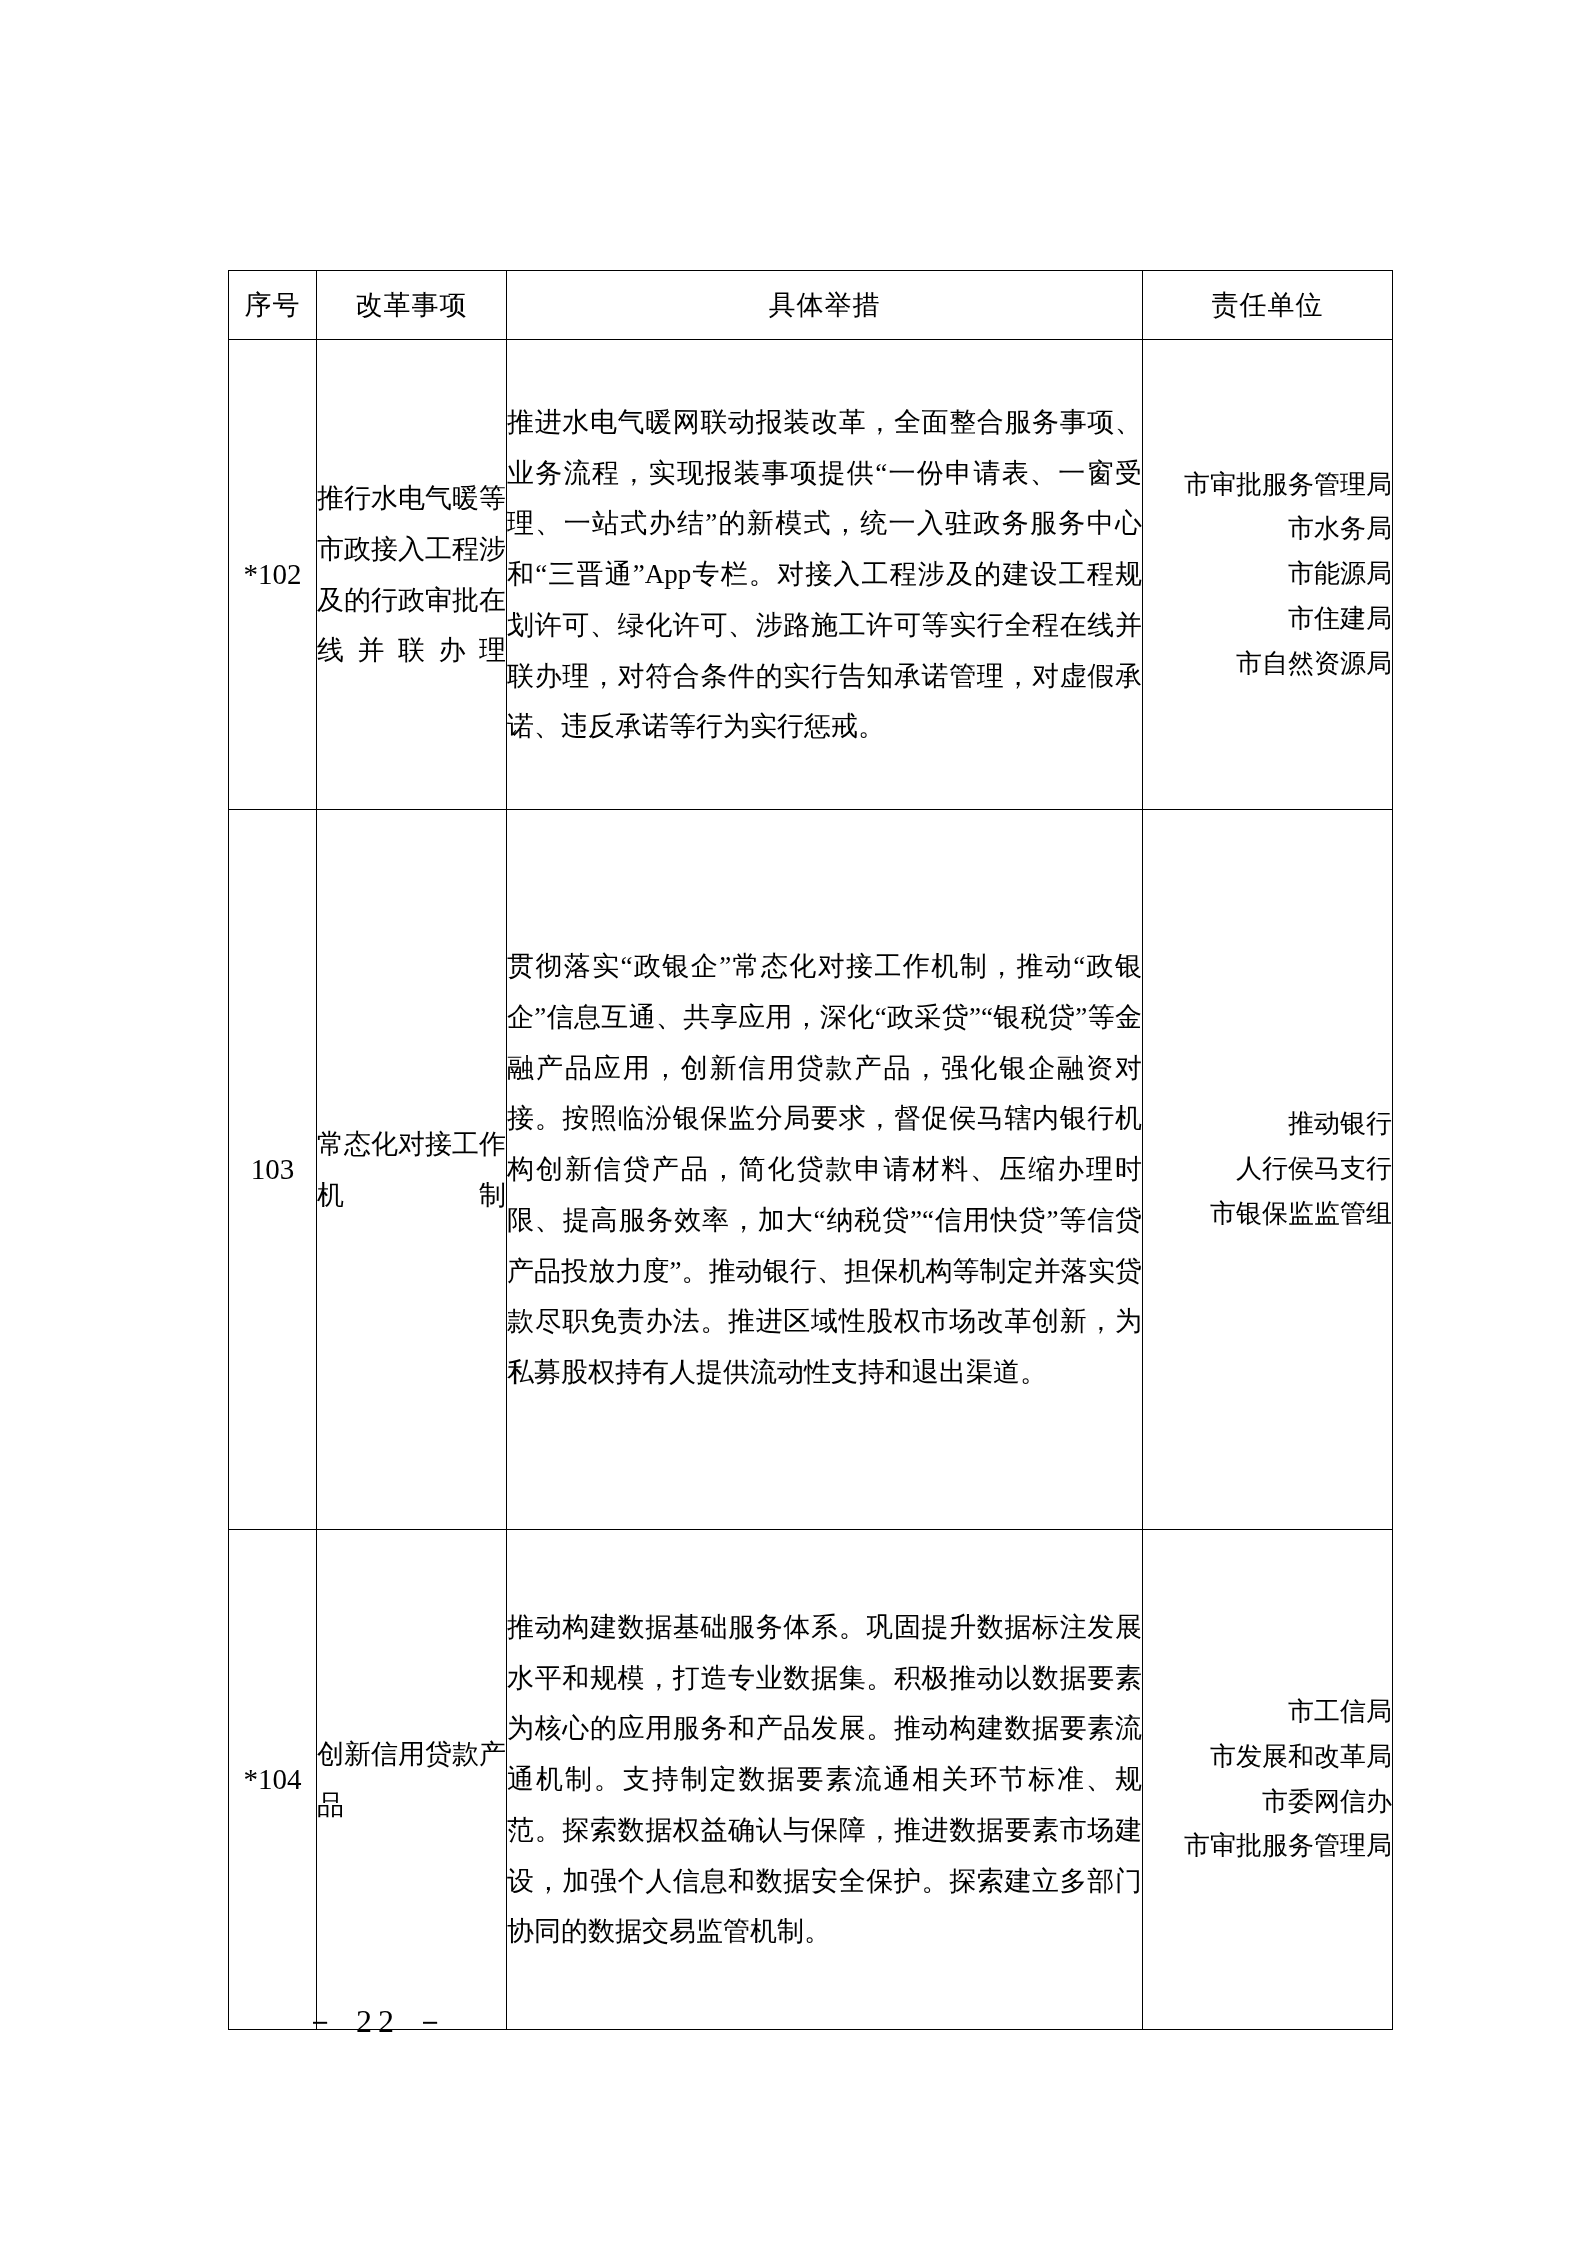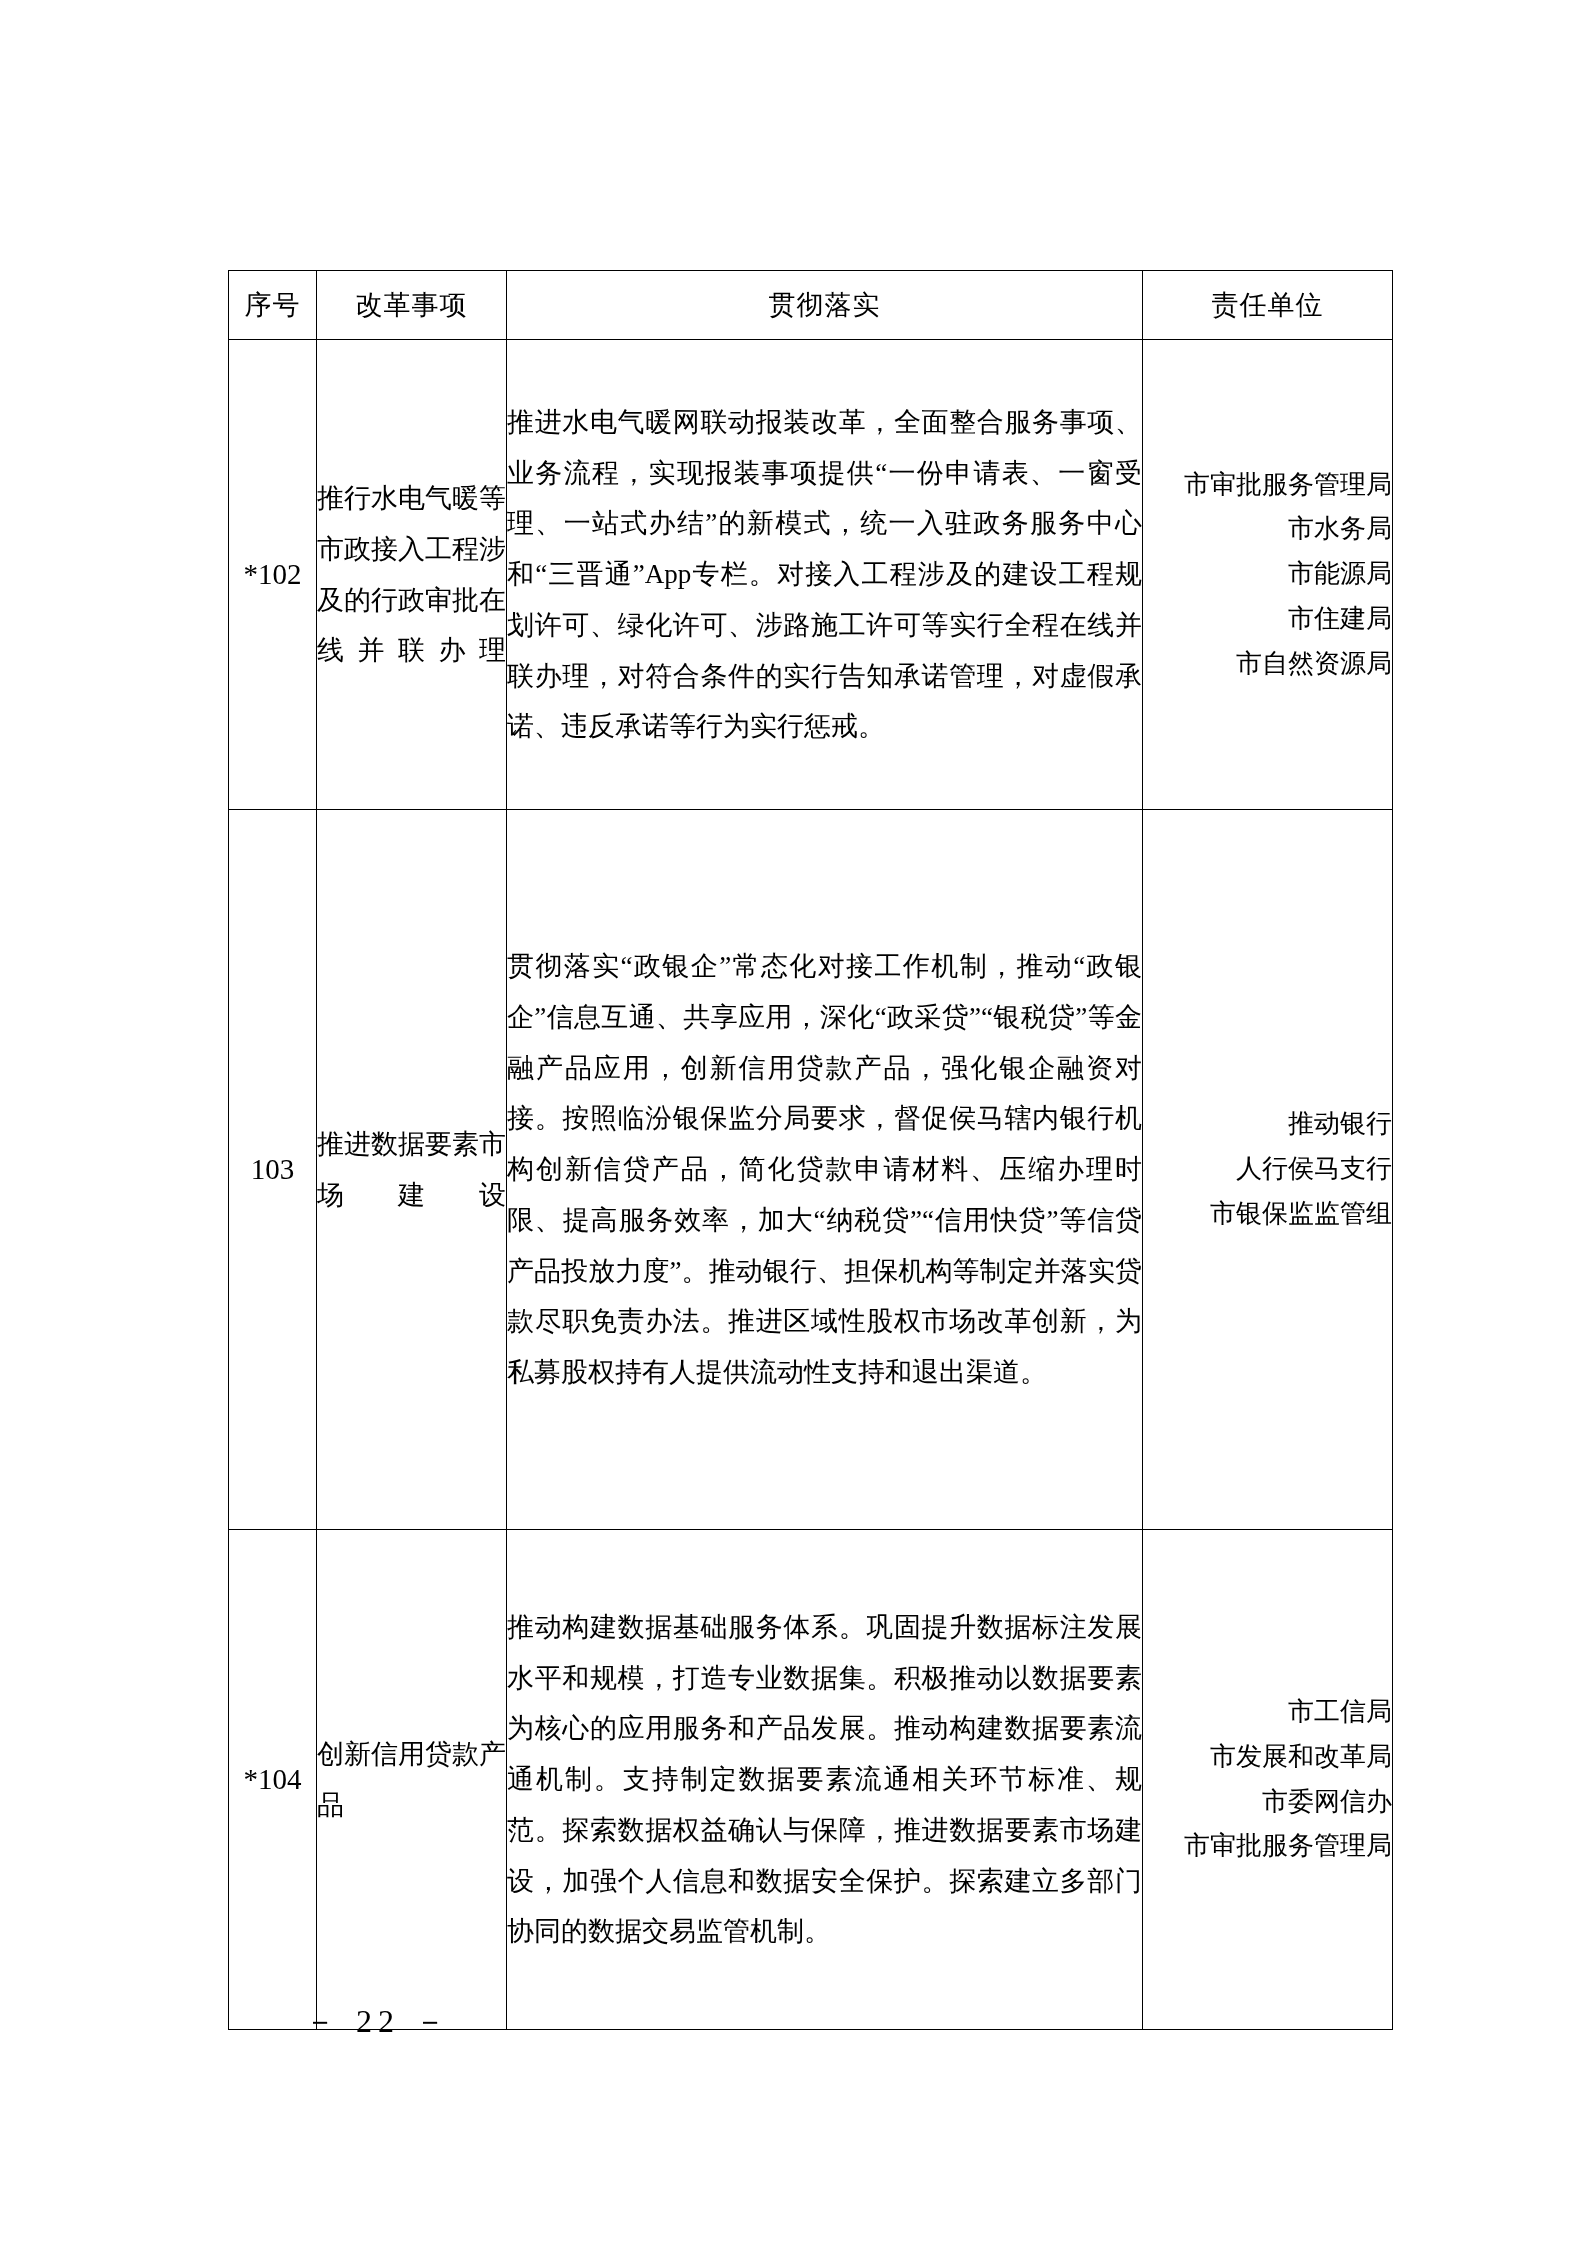--- a/index.html
+++ b/index.html
@@ -120,40 +120,40 @@
       <colgroup>
         <col class="c-no">
         <col class="c-item">
         <col class="c-meas">
         <col class="c-unit">
       </colgroup>
       <thead>
         <tr>
           <th class="hdr-cell">序号</th>
           <th class="hdr-cell">改革事项</th>
-          <th class="hdr-cell">贯彻落实</th>
+          <th class="hdr-cell">具体举措</th>
           <th class="hdr-cell">责任单位</th>
         </tr>
       </thead>
       <tbody>
         <tr class="row-1">
           <td class="cell-no">*102</td>
           <td class="cell-item">推行水电气暖等市政接入工程涉及的行政审批在线并联办理</td>
           <td class="cell-measure">推进水电气暖网联动报装改革，全面整合服务事项、业务流程，实现报装事项提供“一份申请表、一窗受理、一站式办结”的新模式，统一入驻政务服务中心和“三晋通”App专栏。对接入工程涉及的建设工程规划许可、绿化许可、涉路施工许可等实行全程在线并联办理，对符合条件的实行告知承诺管理，对虚假承诺、违反承诺等行为实行惩戒。</td>
           <td class="cell-unit">
               <span class="u-line">市审批服务管理局</span>
               <span class="u-line">市水务局</span>
               <span class="u-line">市能源局</span>
               <span class="u-line">市住建局</span>
               <span class="u-line">市自然资源局</span>
             </td>
         </tr>
         <tr class="row-2">
           <td class="cell-no">103</td>
-          <td class="cell-item">推进数据要素市场建设</td>
+          <td class="cell-item">常态化对接工作机制</td>
           <td class="cell-measure">贯彻落实“政银企”常态化对接工作机制，推动“政银企”信息互通、共享应用，深化“政采贷”“银税贷”等金融产品应用，创新信用贷款产品，强化银企融资对接。按照临汾银保监分局要求，督促侯马辖内银行机构创新信贷产品，简化贷款申请材料、压缩办理时限、提高服务效率，加大“纳税贷”“信用快贷”等信贷产品投放力度”。推动银行、担保机构等制定并落实贷款尽职免责办法。推进区域性股权市场改革创新，为私募股权持有人提供流动性支持和退出渠道。</td>
           <td class="cell-unit">
               <span class="u-line">推动银行</span>
               <span class="u-line">人行侯马支行</span>
               <span class="u-line">市银保监监管组</span>
             </td>
         </tr>
         <tr class="row-3">
           <td class="cell-no">*104</td>
           <td class="cell-item">创新信用贷款产品</td>

